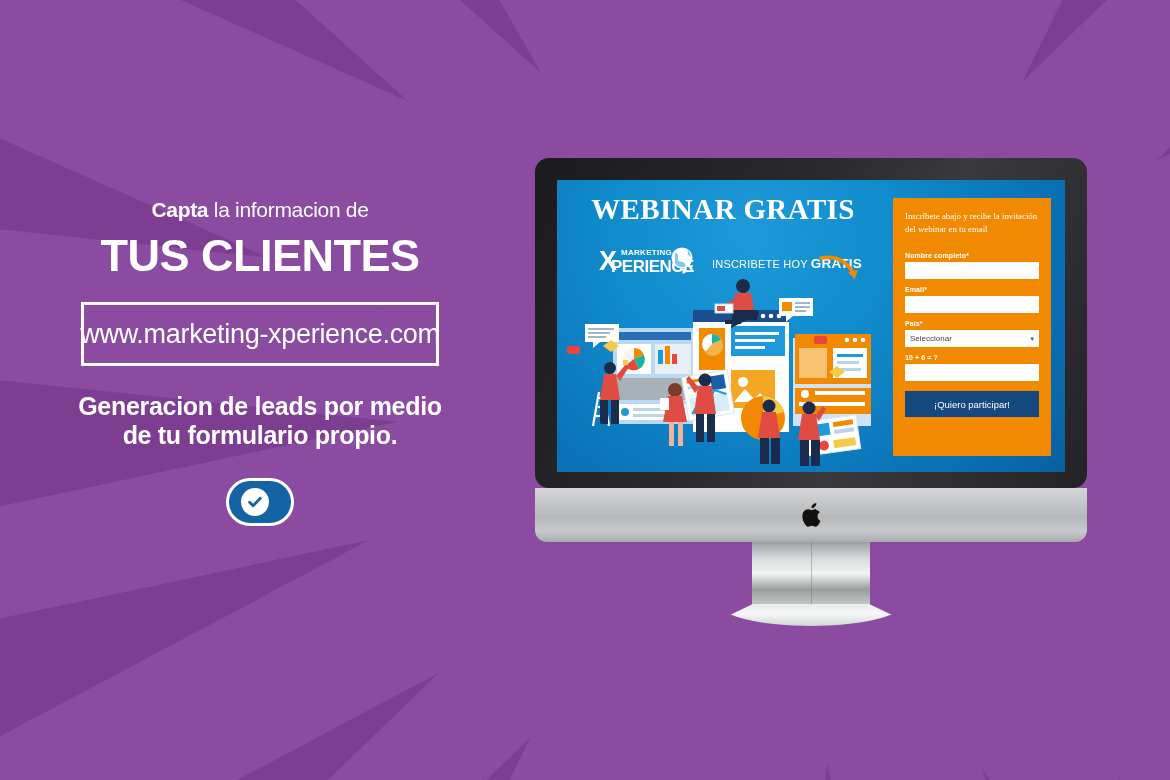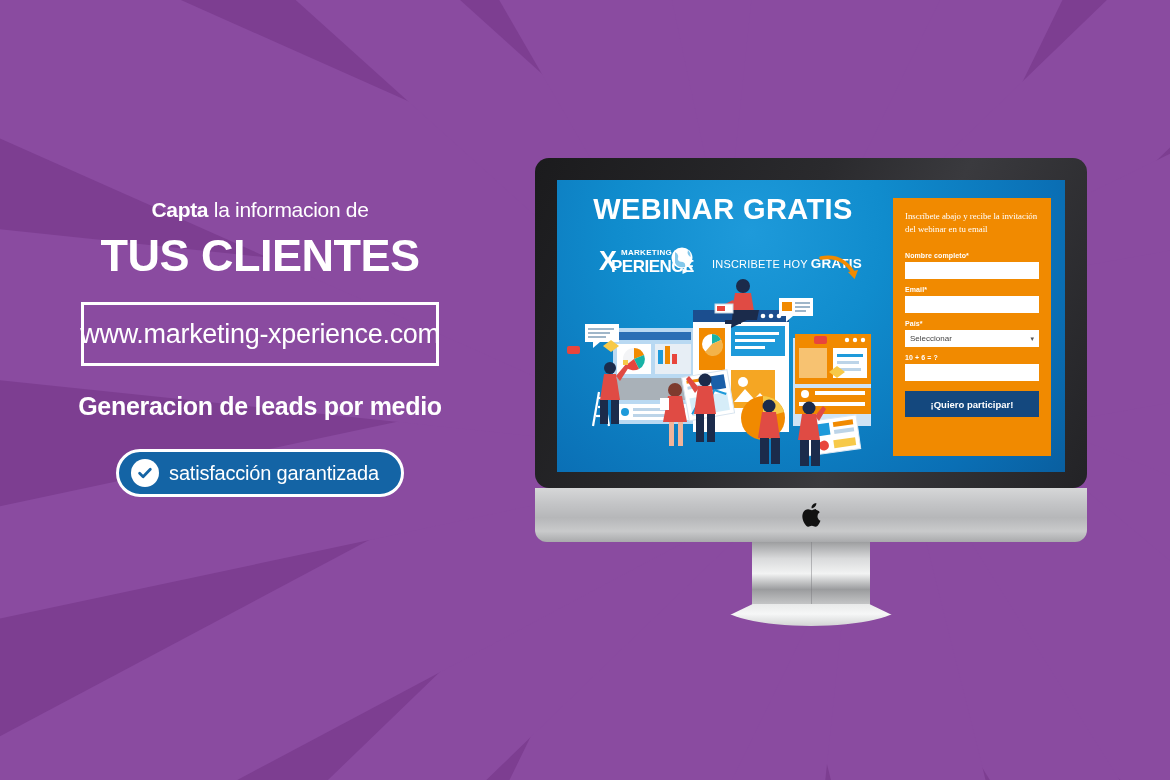--- a/index.html
+++ b/index.html
@@ -205,20 +205,21 @@
   .lp-title {
     position: absolute;
     left: 0;
     top: 13px;
     width: 332px;
     text-align: center;
     color: #ffffff;
     font-size: 29px;
     font-weight: 700;
     letter-spacing: 0.4px;
+    font-family: Liberation Serif, serif;
   }
   .lp-sub {
     position: absolute;
     left: 0;
     top: 46px;
     width: 332px;
     text-align: center;
     color: #ffffff;
     font-size: 10.5px;
     font-weight: 700;
@@ -342,21 +343,21 @@
   }
   .caret { font-size: 7px; color: #555; }
   .form-submit {
     width: 100%;
     height: 26px;
     background: #14487e;
     color: #ffffff;
     border: none;
     font-family: "Liberation Sans", sans-serif;
     font-size: 9.5px;
-    font-weight: 700;
+    font-weight: 400;
     margin-top: 10px;
     cursor: pointer;
     display: block;
   }
 </style>
 </head>
 <body>
 
 <div id="stage">
 
@@ -389,30 +390,30 @@
       <b>Capta</b><span> la informacion de</span>
     </div>
     <div class="headline-2">TUS CLIENTES</div>
 
     <div class="url-box">
       <span class="url-text">www.marketing-xperience.com</span>
     </div>
 
     <div class="subcopy">
       <div>Generacion de leads por medio</div>
+      <div>de tu formulario propio.</div>
     </div>
 
     <div style="text-align:center;">
       <div class="badge">
         <span class="badge-check">
           <svg width="18" height="18" viewBox="0 0 18 18">
             <path d="M3.6 9.3 L7.1 12.7 L14.3 5.2" fill="none" stroke="#1464a5" stroke-width="2.8" stroke-linecap="round" stroke-linejoin="round"></path>
           </svg>
         </span>
-        <span class="badge-label">satisfacción garantizada</span>
       </div>
     </div>
   </div>
 
   <div class="imac">
     <div class="imac-bezel">
 
       <div class="imac-screen">
         <div class="lp">
 

